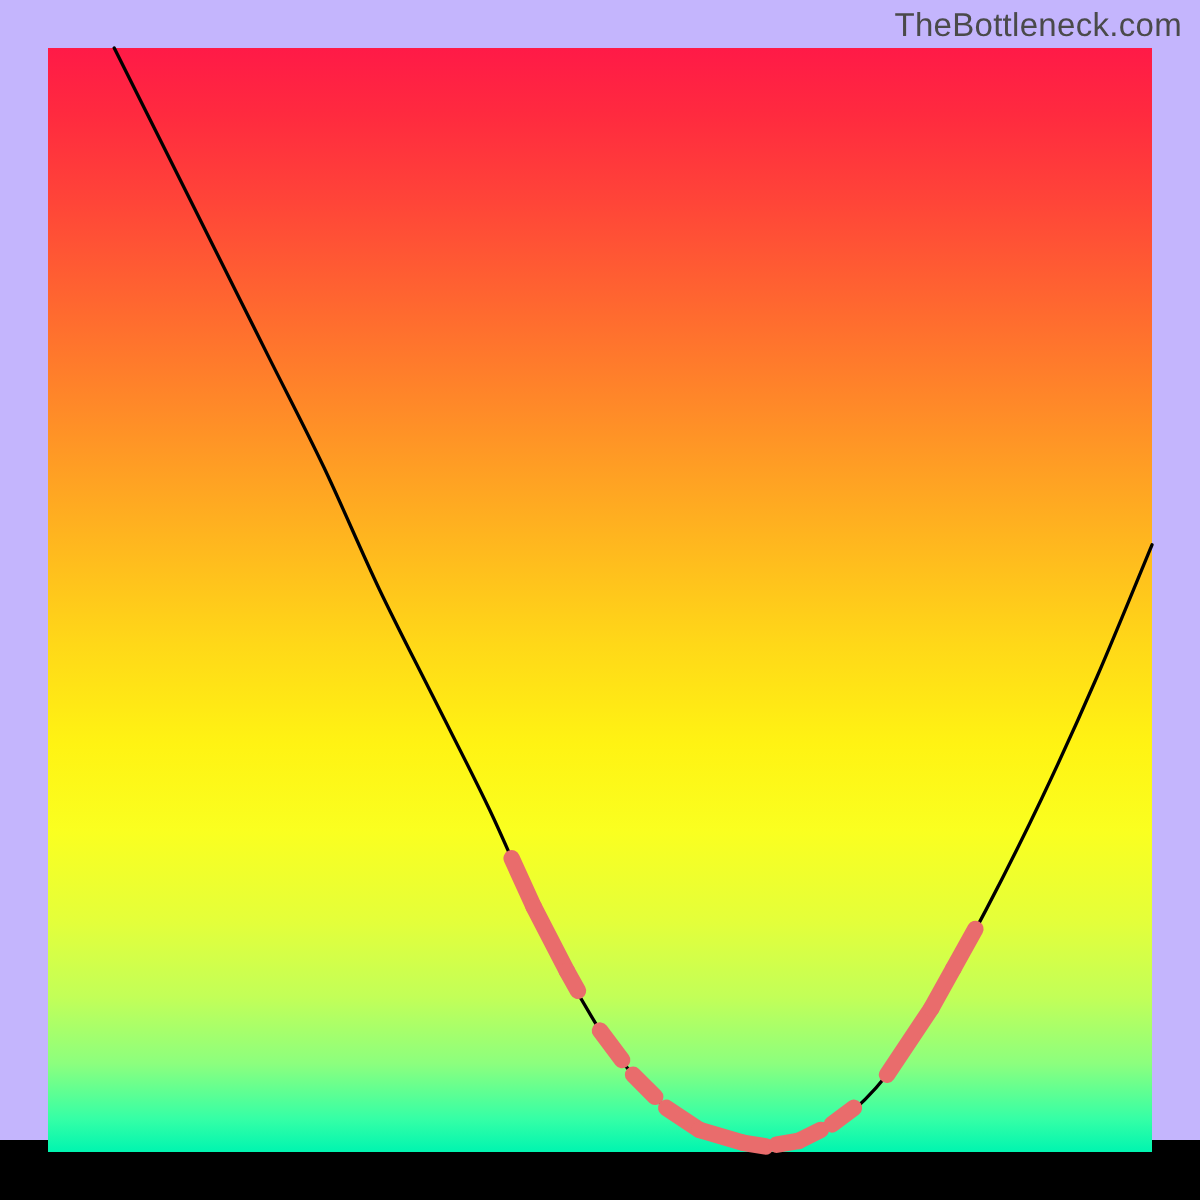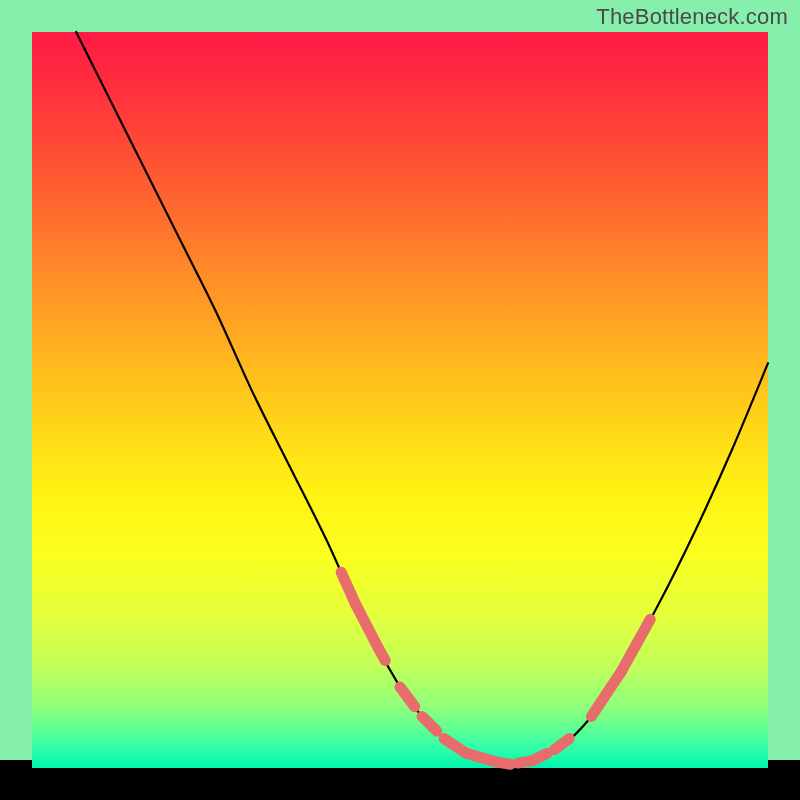--- a/index.html
+++ b/index.html
@@ -10,21 +10,21 @@
     background: #000;
     overflow: hidden;
     font-family: Arial, Helvetica, sans-serif;
   }
   .frame {
     position: absolute;
     left: 0;
     top: 0;
     width: 800px;
     height: 760px;
-    background: #86efac;
+    background: #c4b5fd;
   }
   .plot-area {
     position: absolute;
     left: 32px;
     top: 32px;
     width: 736px;
     height: 736px;
     
     background: linear-gradient(to bottom,
       #ff1a47 0%,

